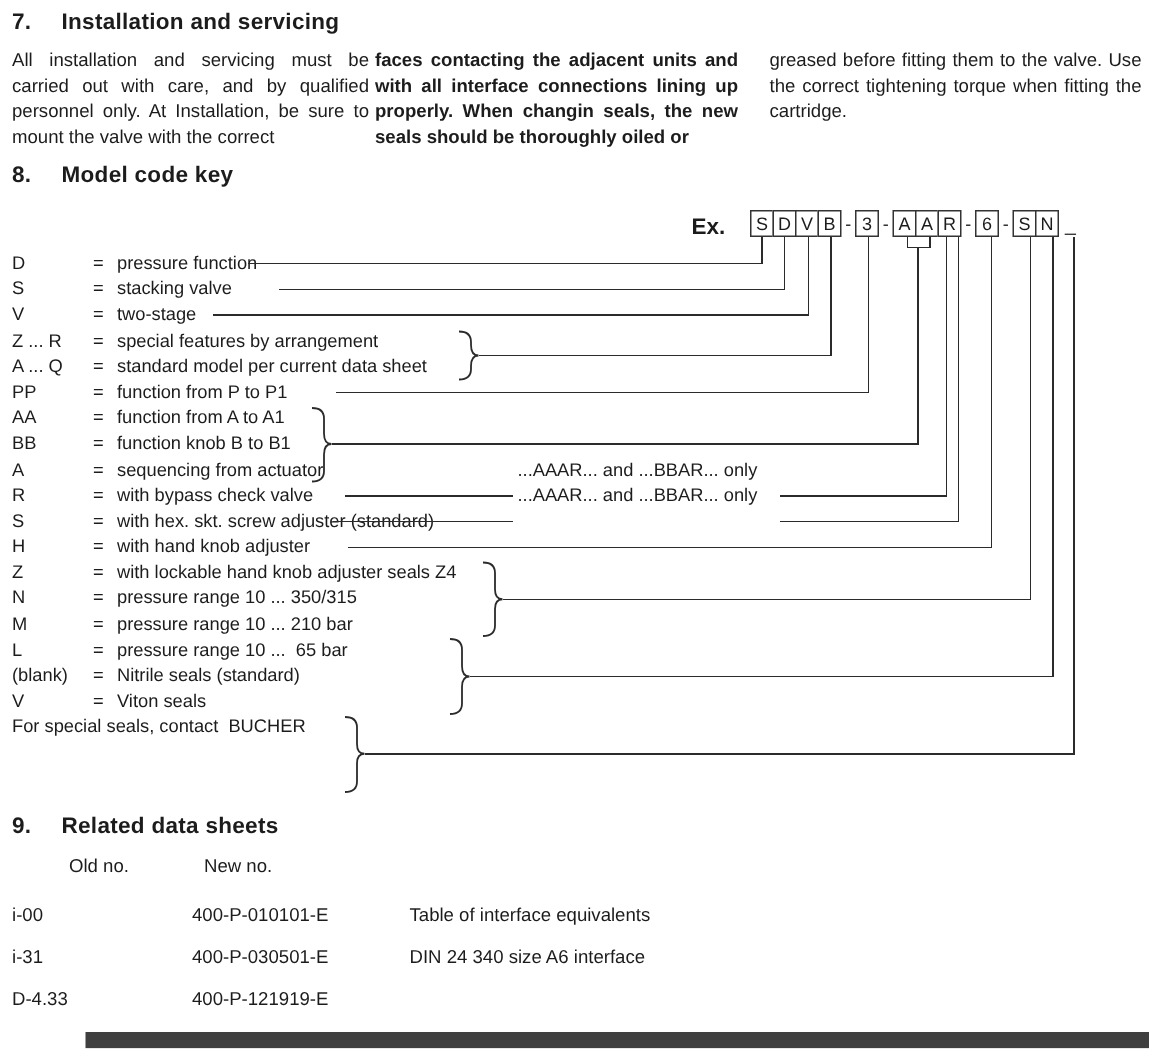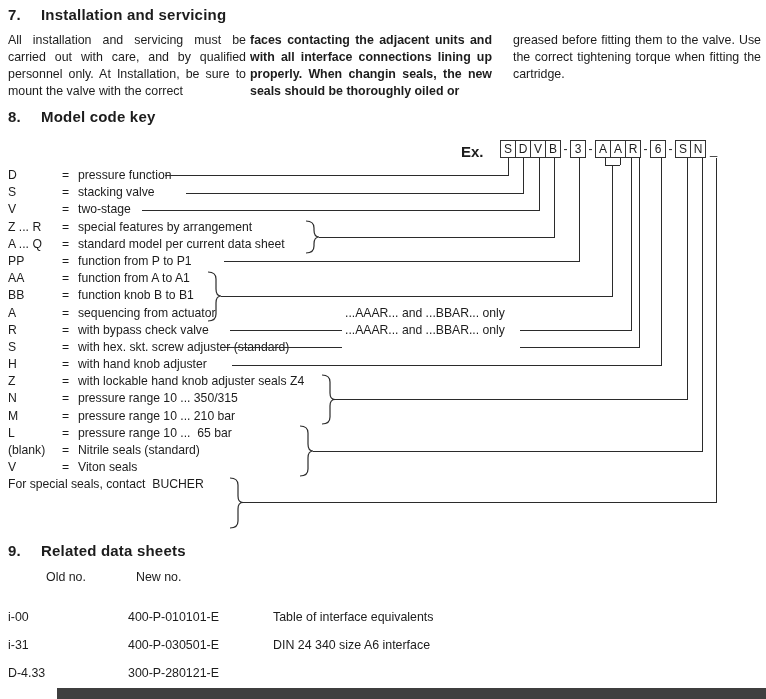--- a/index.html
+++ b/index.html
@@ -33,21 +33,21 @@
   .legend-row { height: 17.2px; line-height: 17.2px; position: relative; white-space: nowrap; }
   .legend-code { display: inline-block; width: 54px; }
   .legend-eq { display: inline-block; width: 16px; }
   .legend-desc, .legend-full { white-space: pre; }
   .legend-note { position: absolute; left: 337px; top: 0; }
 
   .sheet-header { position: absolute; left: 0; top: 570px; width: 766px; height: 20px; font-size: 12.4px; }
   .sh-old { position: absolute; left: 18px; margin-left: 28px; }
   .sh-new { position: absolute; left: 136px; }
   .sheet-rows { position: absolute; left: 0; top: 596px; width: 766px; font-size: 12.4px; }
-  .sheet-row { height: 28px; display: flex; align-items: flex-end; }
+  .sheet-row { height: 28px; display: flex; align-items: center; }
   .sr-old { width: 128px; padding-left: 8px; }
   .sr-new { width: 145px; }
   .sr-desc { flex: 1; }
 
   .footer-bar { position: absolute; left: 57px; top: 688px; width: 709px; height: 11px; background: #3f3f3f; }
 
   .connectors { position: absolute; left: 0; top: 0; pointer-events: none; }
 </style>
 </head>
 <body>
@@ -124,21 +124,21 @@
         <span class="sr-new">400-P-010101-E</span>
         <span class="sr-desc">Table of interface equivalents</span>
       </div>
       <div class="sheet-row">
         <span class="sr-old">i-31</span>
         <span class="sr-new">400-P-030501-E</span>
         <span class="sr-desc">DIN 24 340 size A6 interface</span>
       </div>
       <div class="sheet-row">
         <span class="sr-old">D-4.33</span>
-        <span class="sr-new">300-P-280121-E</span>
+        <span class="sr-new">400-P-121919-E</span>
       </div>
     </div>
 
   <div class="footer-bar"></div>
 
   <svg class="connectors" width="766" height="699" viewBox="0 0 766 699" xmlns="http://www.w3.org/2000/svg">
     <g stroke="#2b2b2b" stroke-width="1" fill="none" shape-rendering="crispEdges">
       <polyline points="508,158 508,175.5 165,175.5"></polyline>
       <polyline points="523,158 523,193 186,193"></polyline>
       <polyline points="539,158 539,210 142,210"></polyline>

